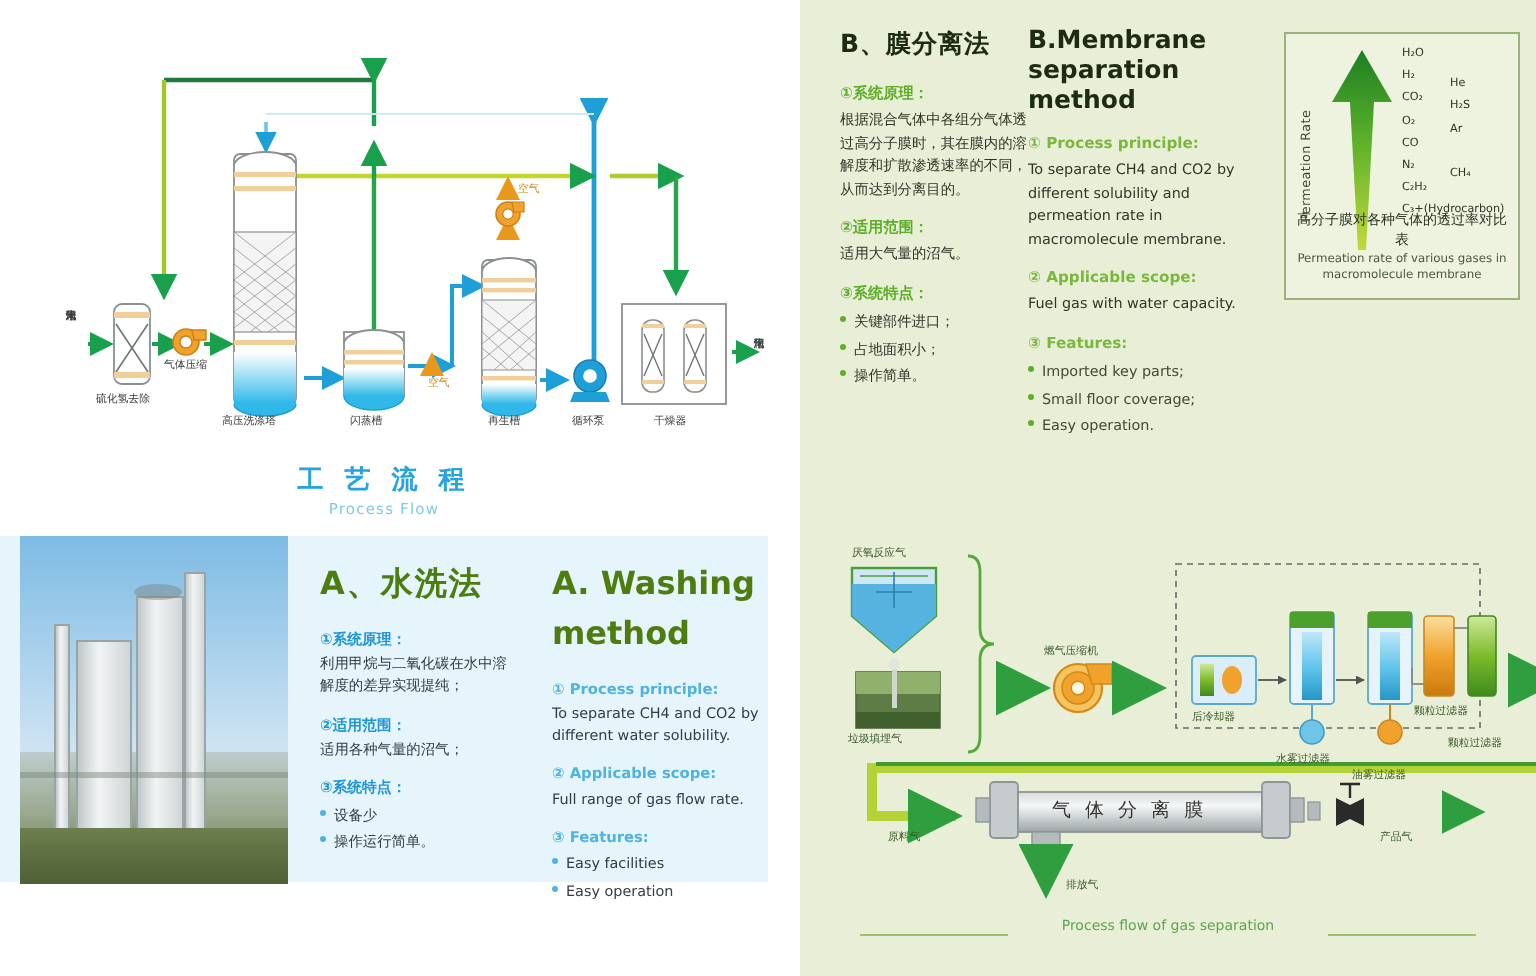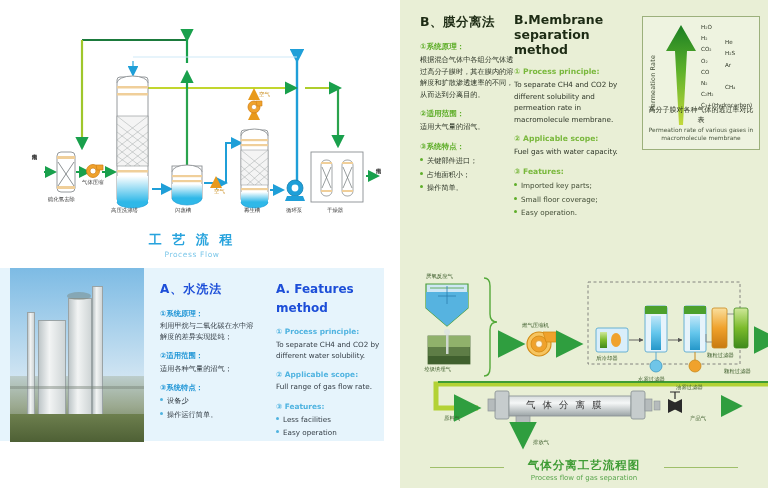--- a/index.html
+++ b/index.html
@@ -26,21 +26,21 @@
       background:linear-gradient(#7dbbe4,#cfe4f2);}
   .ph-ground{position:absolute;left:0;bottom:0;width:100%;height:16%;
       background:linear-gradient(#6d7f4e,#4e6035);}
   .ph-tower{position:absolute;background:linear-gradient(90deg,#bfc7c9,#f2f4f4 40%,#cfd5d6);
       border:1px solid #9aa3a5;}
   .ph-dark{position:absolute;background:rgba(120,130,120,.45);}
 
   .wm-col{position:absolute;top:280px;font-size:7.2px;line-height:1.55;}
   #wm-cn{left:160px;width:100px;color:#2e3a45;}
   #wm-en{left:276px;width:112px;color:#3a4a55;}
-  .wm-h{font-size:12px;font-weight:bold;color:#1d4ed8;margin-bottom:9px;letter-spacing:1px;}
+  .wm-h{font-size:16px;font-weight:bold;color:#4d7c0f;margin-bottom:9px;letter-spacing:1px;}
   .wm-h.en{letter-spacing:0;}
   .wm-sub{color:#2196d6;font-weight:bold;margin-top:8px;font-size:7.4px;}
   .wm-sub.en{color:#4fb3e0;}
   .wm-body{margin-top:1px;color:#333c44;}
   .wm-li{margin-top:2px;padding-left:7px;position:relative;color:#333c44;}
   .wm-li:before{content:"";position:absolute;left:0;top:3px;width:3px;height:3px;
       border-radius:50%;background:#4fb3e0;}
 
   
   #right-col{left:384px;top:0;width:384px;height:484px;background:#ffffff;}
@@ -274,27 +274,27 @@
     <div class="wm-sub">①系统原理：</div>
     <div class="wm-body">利用甲烷与二氧化碳在水中溶解度的差异实现提纯；</div>
     <div class="wm-sub">②适用范围：</div>
     <div class="wm-body">适用各种气量的沼气；</div>
     <div class="wm-sub">③系统特点：</div>
     <div class="wm-li">设备少</div>
     <div class="wm-li">操作运行简单。</div>
   </div>
 
   <div class="wm-col" id="wm-en">
-    <div class="wm-h en">A. Features method</div>
+    <div class="wm-h en">A. Washing method</div>
     <div class="wm-sub en">① Process principle:</div>
     <div class="wm-body">To separate CH4 and CO2 by different water solubility.</div>
     <div class="wm-sub en">② Applicable scope:</div>
     <div class="wm-body">Full range of gas flow rate.</div>
     <div class="wm-sub en">③ Features:</div>
-    <div class="wm-li">Less facilities</div>
+    <div class="wm-li">Easy facilities</div>
     <div class="wm-li">Easy operation</div>
   </div>
 </div>
 
 <div class="panel" id="right-col">
   <div id="right-green"></div>
 
   <div class="mb-col" id="mb-cn">
     <div class="mb-h">B、膜分离法</div>
     <div class="mb-sub">①系统原理：</div>
@@ -518,16 +518,15 @@
 
     <div id="perm-cap">
       <div class="cn">高分子膜对各种气体的透过率对比表</div>
       <div class="en">Permeation rate of various gases in macromolecule membrane</div>
     </div>
   </div>
 
   <div id="gs-title">
     <span class="line" style="left:30px;width:74px;"></span>
     <span class="line" style="right:30px;width:74px;"></span>
-    <div class="cn">气体分离工艺流程图</div>
     <div class="en">Process flow of gas separation</div>
   </div>
 </div>
 
 </body></html>

